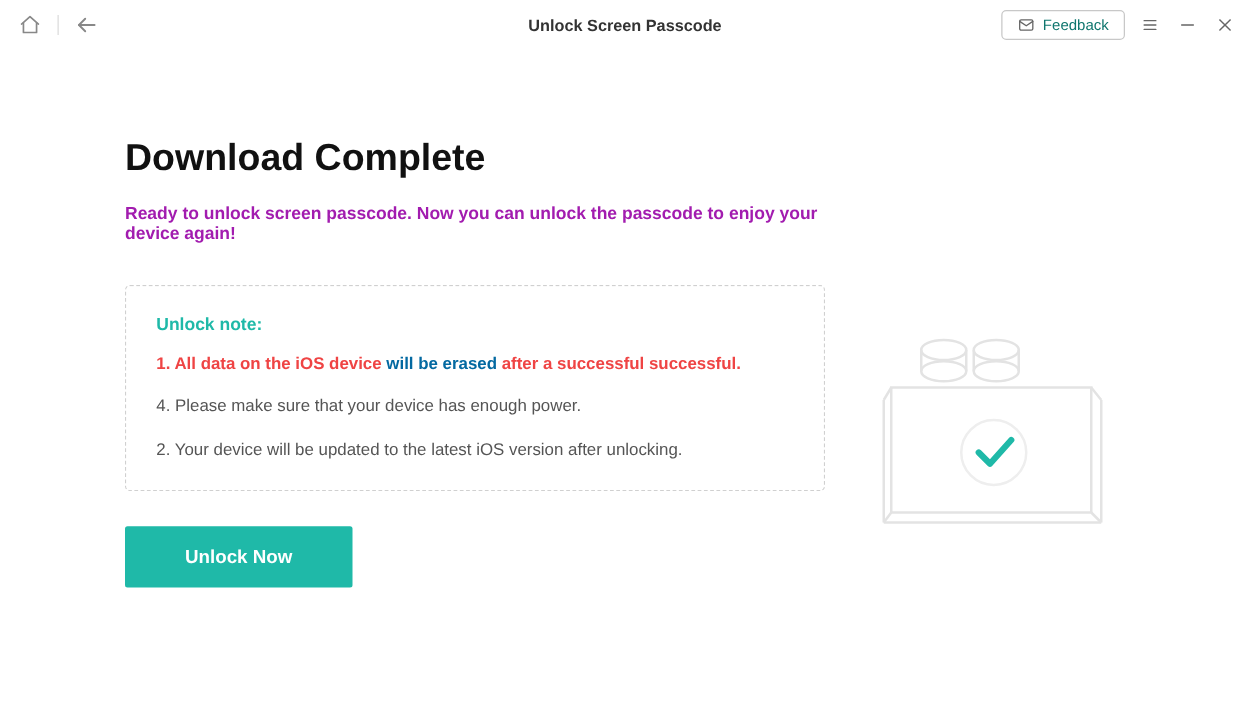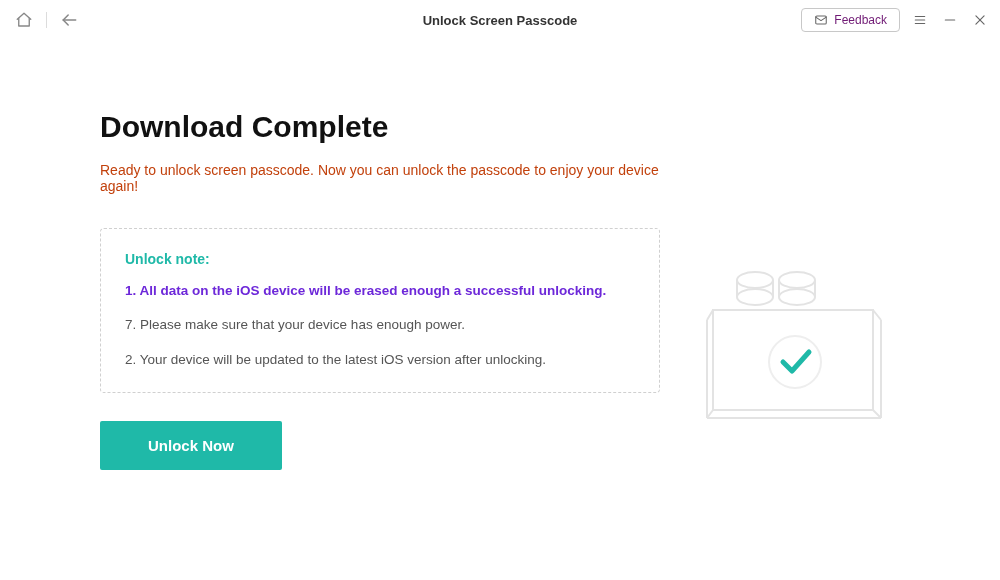--- a/index.html
+++ b/index.html
@@ -51,21 +51,21 @@
       gap: 10px;
     }
     .feedback-btn {
       display: flex;
       align-items: center;
       gap: 6px;
       border: 1px solid #c8c8c8;
       border-radius: 4px;
       padding: 4px 12px;
       font-size: 12px;
-      color: #701a75;
+      color: #0f766e;
       cursor: pointer;
       background: #fff;
     }
     .win-ctrl {
       width: 20px;
       height: 28px;
       display: flex;
       align-items: center;
       justify-content: center;
       cursor: pointer;
@@ -80,44 +80,45 @@
       max-width: 640px;
     }
     .heading {
       font-size: 30px;
       font-weight: 800;
       color: #111;
       margin-bottom: 18px;
     }
     .sub {
       font-size: 14px;
-      color: #c2410c;
+      color: #a21caf;
       margin-bottom: 34px;
+      font-weight: bold;
     }
     .notebox {
       border: 1px dashed #d0d0d0;
       border-radius: 4px;
       padding: 22px 24px 22px 24px;
       margin-bottom: 28px;
     }
     .note-head {
       font-size: 14px;
       font-weight: 700;
       color: #1fb9a8;
       margin-bottom: 14px;
     }
     .note-line {
       font-size: 13.5px;
       color: #555;
       line-height: 1.5;
       margin-bottom: 14px;
     }
     .note-line:last-child { margin-bottom: 0; }
-    .note-line .bold { font-weight: 700; color: #6d28d9; }
-    .note-line .orange { font-weight: 700; color: #6d28d9; }
+    .note-line .bold { font-weight: 700; color: #ef4444; }
+    .note-line .orange { font-weight: 700; color: #0369a1; }
     .unlock-btn {
       background: #1fb9a8;
       color: #fff;
       border: none;
       border-radius: 2px;
       padding: 16px 48px;
       font-size: 15px;
       font-weight: 700;
       cursor: pointer;
     }
@@ -180,23 +181,23 @@
 </div>
 
 <div class="content">
   <div class="main-col">
     <h1 class="heading">Download Complete</h1>
     <p class="sub">Ready to unlock screen passcode. Now you can unlock the passcode to enjoy your device again!</p>
 
     <div class="notebox">
       <div class="note-head">Unlock note:</div>
       <div class="note-line">
-        <span class="bold">1. All data on the iOS device </span><span class="orange">will be erased</span><span class="bold"> enough a successful unlocking.</span>
+        <span class="bold">1. All data on the iOS device </span><span class="orange">will be erased</span><span class="bold"> after a successful successful.</span>
       </div>
-      <div class="note-line">7. Please make sure that your device has enough power.</div>
+      <div class="note-line">4. Please make sure that your device has enough power.</div>
       <div class="note-line">2. Your device will be updated to the latest iOS version after unlocking.</div>
     </div>
 
     <button class="unlock-btn">Unlock Now</button>
   </div>
 
   <div class="illustration">
     <svg width="190" height="170" viewBox="0 0 190 170">
       <g stroke="#e3e3e3" stroke-width="2" fill="#ffffff">
         <ellipse cx="50" cy="20" rx="18" ry="8"></ellipse>

